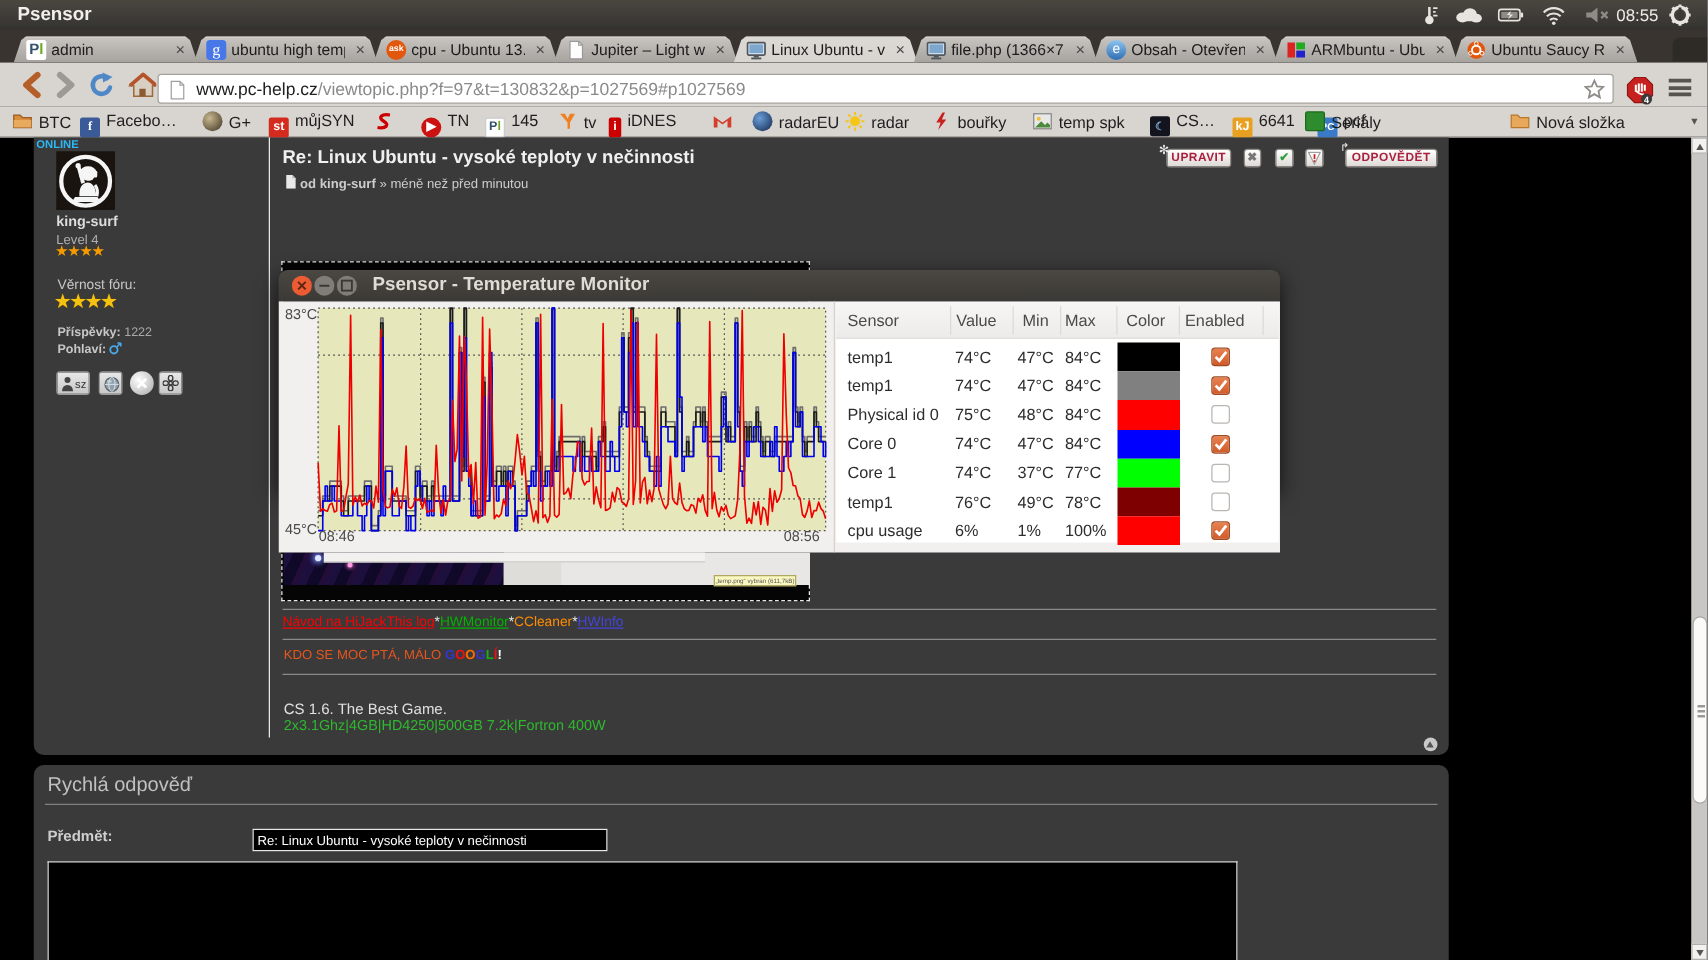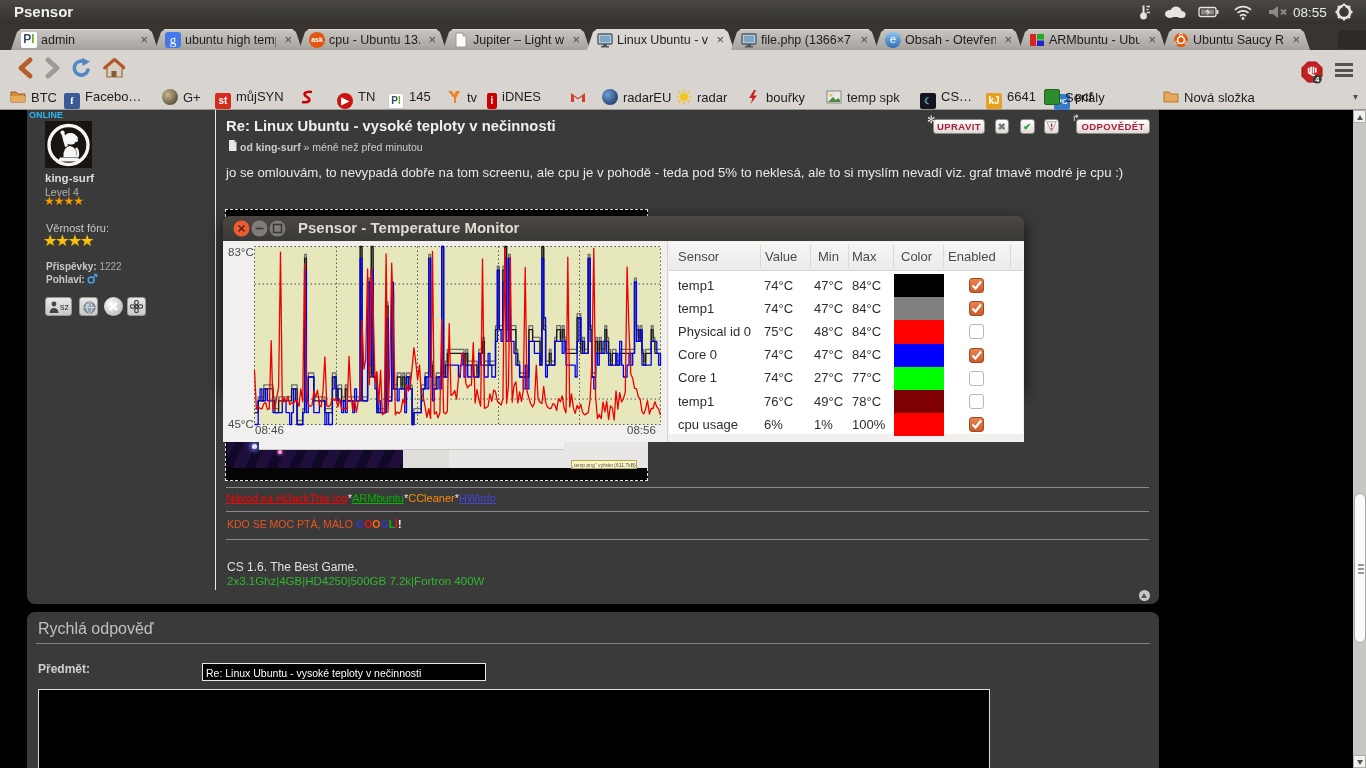--- a/index.html
+++ b/index.html
@@ -179,20 +179,31 @@
 <div id="toolbar">
  <svg style="position:absolute;left:10px;top:6px;width:115px;height:24px" viewBox="0 0 115 24">
   <path d="M20 4 L11 12 L20 20" fill="none" stroke="#b55f28" stroke-width="5" stroke-linecap="round" stroke-linejoin="round"></path>
   <path d="M38 4 L47 12 L38 20" fill="none" stroke="#9d9995" stroke-width="5" stroke-linecap="round" stroke-linejoin="round"></path>
   <path d="M75.5 6.5 a7 7 0 1 0 2.5 7.5" fill="none" stroke="#4f88c7" stroke-width="3.6" stroke-linecap="round"></path>
   <path d="M72 2 l8 3.5 -7.5 4.5 z" fill="#4f88c7"></path>
   <path d="M94 12.5 l10.5-9 10.5 9 -3 0 0 8.5 -15 0 0-8.5 z" fill="#d8cfc2" stroke="#9a6a3a" stroke-width="1.2"></path>
   <path d="M94 12.5 l10.5-9 10.5 9" fill="none" stroke="#b5542a" stroke-width="3" stroke-linejoin="round"></path>
   <rect x="101.5" y="15" width="5" height="6" fill="#8a5a32"></rect>
  </svg>
+ <div id="urlbar">
+
+  <svg style="position:absolute;left:8px;top:4px;width:14px;height:16px" viewBox="0 0 14 16">
+          <path d="M2 1 h7 l3 3 v11 h-10 z" fill="#fff" stroke="#a0a0a0"></path>
+          <path d="M9 1 v3 h3" fill="none" stroke="#a0a0a0"></path>
+        </svg>
+  <div class="txt">www.pc-help.cz<span>/viewtopic.php?f=97&amp;t=130832&amp;p=1027569#p1027569</span></div>
+  <svg style="position:absolute;left:1140px;top:3px;width:17px;height:17px" viewBox="0 0 17 17">
+          <path d="M8.5 1.5 l2.1 4.6 5 .5 -3.8 3.4 1.1 4.9 -4.4-2.6 -4.4 2.6 1.1-4.9 -3.8-3.4 5-.5 z" fill="none" stroke="#8f8b87" stroke-width="1.4"></path>
+        </svg>
+ </div>
  <svg style="position:absolute;left:1301px;top:11px;width:22px;height:23px" viewBox="0 0 23 24">
   <path d="M7 1 h9 l6 6 v9 l-6 6 h-9 l-6-6 v-9 z" fill="#c6211e" stroke="#8e1512" stroke-width="1"></path>
   <path d="M8 13 v-6 m2.5 6 v-7 m2.5 7 v-7 m2.5 6 v-5 M8 12 q4 4 7 3" fill="none" stroke="#fff" stroke-width="1.7"></path>
   <circle cx="17" cy="19" r="4.6" fill="#3a3a3a"></circle>
         <text x="17" y="22" font-size="7.5" fill="#fff" text-anchor="middle" font-weight="bold">4</text>
  </svg>
  <div style="position:absolute;left:1335px;top:13px;width:18px;height:14px">
   <div style="height:3px;background:#57534e;margin-bottom:2.5px"></div>
   <div style="height:3px;background:#57534e;margin-bottom:2.5px"></div>
   <div style="height:3px;background:#57534e"></div>
@@ -237,21 +248,21 @@
         </svg>bouřky</div>
 <div class="bm" style="left:826px"><svg class="ic" viewBox="0 0 16 16">
           <rect x="1" y="2" width="14" height="12" fill="#e8e8e8" stroke="#888"></rect>
           <circle cx="5" cy="6" r="1.6" fill="#f0c030"></circle>
           <path d="M2 13 L7 8 L10 11 L12 9 L14 11 V13 z" fill="#4a8a3a"></path>
         </svg>temp spk</div>
 <div class="bm" style="left:920px"><span class="ic" style="background:#14141e;color:#7ac;font-size:9px">☾</span>CS…</div>
 <div class="bm" style="left:986px"><span class="ic" style="background:#e8a020;color:#fff">kJ</span>6641</div>
 <div class="bm" style="left:1054px"><span class="ic" style="background:#3a7ac8;font-size:8px">PC</span>pcf</div>
 <div class="bm" style="left:1044px"><span class="ic" style="background:#2e8b2e;border:1px solid #1a6a1a"></span>Seriály</div>
-<div class="bm" style="left:1163px"><svg class="ic" viewBox="0 0 16 16">
+<div class="bm" style="left:1208px"><svg class="ic" viewBox="0 0 16 16">
           <path d="M1 3 h5 l2 2 h7 v8 h-14 z" fill="#e8a85c" stroke="#b87828"></path>
         </svg>Nová složka</div>
 <div style="position:absolute;right:8px;top:6px;color:#57534e;font-size:10px">▾</div>
 </div>
 <div id="panel1"></div>
 <div id="vline"></div>
 
 <div class="abs" style="position:absolute;left:29px;top:110px;font-size:9px;font-weight:bold;color:#2bb8f5">ONLINE</div>
 <div style="position:absolute;left:45px;top:121px;width:47px;height:47px;background:#1a1410">
  <svg width="47" height="47" viewBox="0 0 47 47">
@@ -325,25 +336,24 @@
 <div class="btn" style="left:1044px;top:119px;width:15px">
       <svg width="11" height="11" viewBox="0 0 11 11" style="position:absolute;left:1px;top:1px">
         <path d="M0.8 0.8 H10.2 L5.5 10.2 z" fill="#fdfdfd" stroke="#a0a0a0" stroke-width="1"></path>
         <rect x="4.9" y="2.3" width="1.4" height="4" fill="#cc2222"></rect>
         <rect x="4.9" y="7.2" width="1.4" height="1.4" fill="#cc2222"></rect>
       </svg>
     </div>
 <div class="btn" style="left:1076px;top:119px;width:74px;line-height:14px">ODPOVĚDĚT</div>
 <div style="position:absolute;left:1072px;top:113px;font-size:9px;color:#e8e8e8">↱</div>
 
-<div style="position:absolute;left:226px;top:165px;font-size:13.2px;color:#e8e8e8">jo se omlouvám, to nevypadá dobře na tom screenu, ale cpu je v pohodě - teda pod 5% to neklesá, ale to si myslím nevadí viz. graf tmavě modré je cpu :)</div>
 
 <div class="sep" style="top:487px"></div>
 <div style="position:absolute;left:226px;top:492px;font-size:11px">
- <span style="color:#ff0000;text-decoration:underline">Návod na HiJackThis log</span><span class="white">*</span><span style="color:#00b400;text-decoration:underline">ARMbuntu</span><span class="white">*</span><span style="color:#ff8c00;">CCleaner</span><span class="white">*</span><span style="color:#4444dd;text-decoration:underline">HWInfo</span>
+ <span style="color:#ff0000;text-decoration:underline">Návod na HiJackThis log</span><span class="white">*</span><span style="color:#00b400;text-decoration:underline">HWMonitor</span><span class="white">*</span><span style="color:#ff8c00;">CCleaner</span><span class="white">*</span><span style="color:#4444dd;text-decoration:underline">HWInfo</span>
 </div>
 <div class="sep" style="top:510.5px"></div>
 <div style="position:absolute;left:227px;top:518px;font-size:10.5px;color:#e8551f">KDO SE MOC PTÁ, MÁLO <b><span style="color:#3535cc">G</span><span style="color:#ee1111">O</span><span style="color:#ff6a00">O</span><span style="color:#3535cc">G</span><span style="color:#12b412">L</span><span style="color:#ee1111">Í</span><span style="color:#ffffff">!</span></b></div>
 <div class="sep" style="top:538.5px"></div>
 <div style="position:absolute;left:227px;top:560px;font-size:12px;color:#e0e0e0">CS 1.6. The Best Game.</div>
 <div style="position:absolute;left:227px;top:575px;font-size:11.5px;color:#2eb82e">2x3.1Ghz|4GB|HD4250|500GB 7.2k|Fortron 400W</div>
 
 <div style="position:absolute;left:1139px;top:590px;width:11px;height:11px;border-radius:50%;background:#c8c8c8;">
       <div style="position:absolute;left:2.4px;top:3px;width:0;height:0;border-left:3.2px solid transparent;border-right:3.2px solid transparent;border-bottom:5px solid #555"></div>
     </div>
@@ -462,21 +472,21 @@
 <div class="ptxt" style="left:591px;top:131.1px">47°C</div>
 <div class="ptxt" style="left:629px;top:131.1px">84°C</div>
 <div class="sw" style="top:127.6px;background:#0000ff"></div>
 <div class="cb on" style="top:131.6px">
         <svg width="13" height="13" viewBox="0 0 13 13" style="position:absolute;left:0;top:0">
           <path d="M2.5 6.5 L5.5 9.5 L11 2.5" fill="none" stroke="#fff" stroke-width="2.2"></path>
         </svg>
       </div>
 <div class="ptxt" style="left:455px;top:154.3px">Core 1</div>
 <div class="ptxt" style="left:541px;top:154.3px">74°C</div>
-<div class="ptxt" style="left:591px;top:154.3px">27°C</div>
+<div class="ptxt" style="left:591px;top:154.3px">37°C</div>
 <div class="ptxt" style="left:629px;top:154.3px">77°C</div>
 <div class="sw" style="top:150.8px;background:#00ff00"></div>
 <div class="cb off" style="top:154.8px"></div>
 <div class="ptxt" style="left:455px;top:177.5px">temp1</div>
 <div class="ptxt" style="left:541px;top:177.5px">76°C</div>
 <div class="ptxt" style="left:591px;top:177.5px">49°C</div>
 <div class="ptxt" style="left:629px;top:177.5px">78°C</div>
 <div class="sw" style="top:174.0px;background:#7f0000"></div>
 <div class="cb off" style="top:178.0px"></div>
 <div class="ptxt" style="left:455px;top:200.7px">cpu usage</div>

